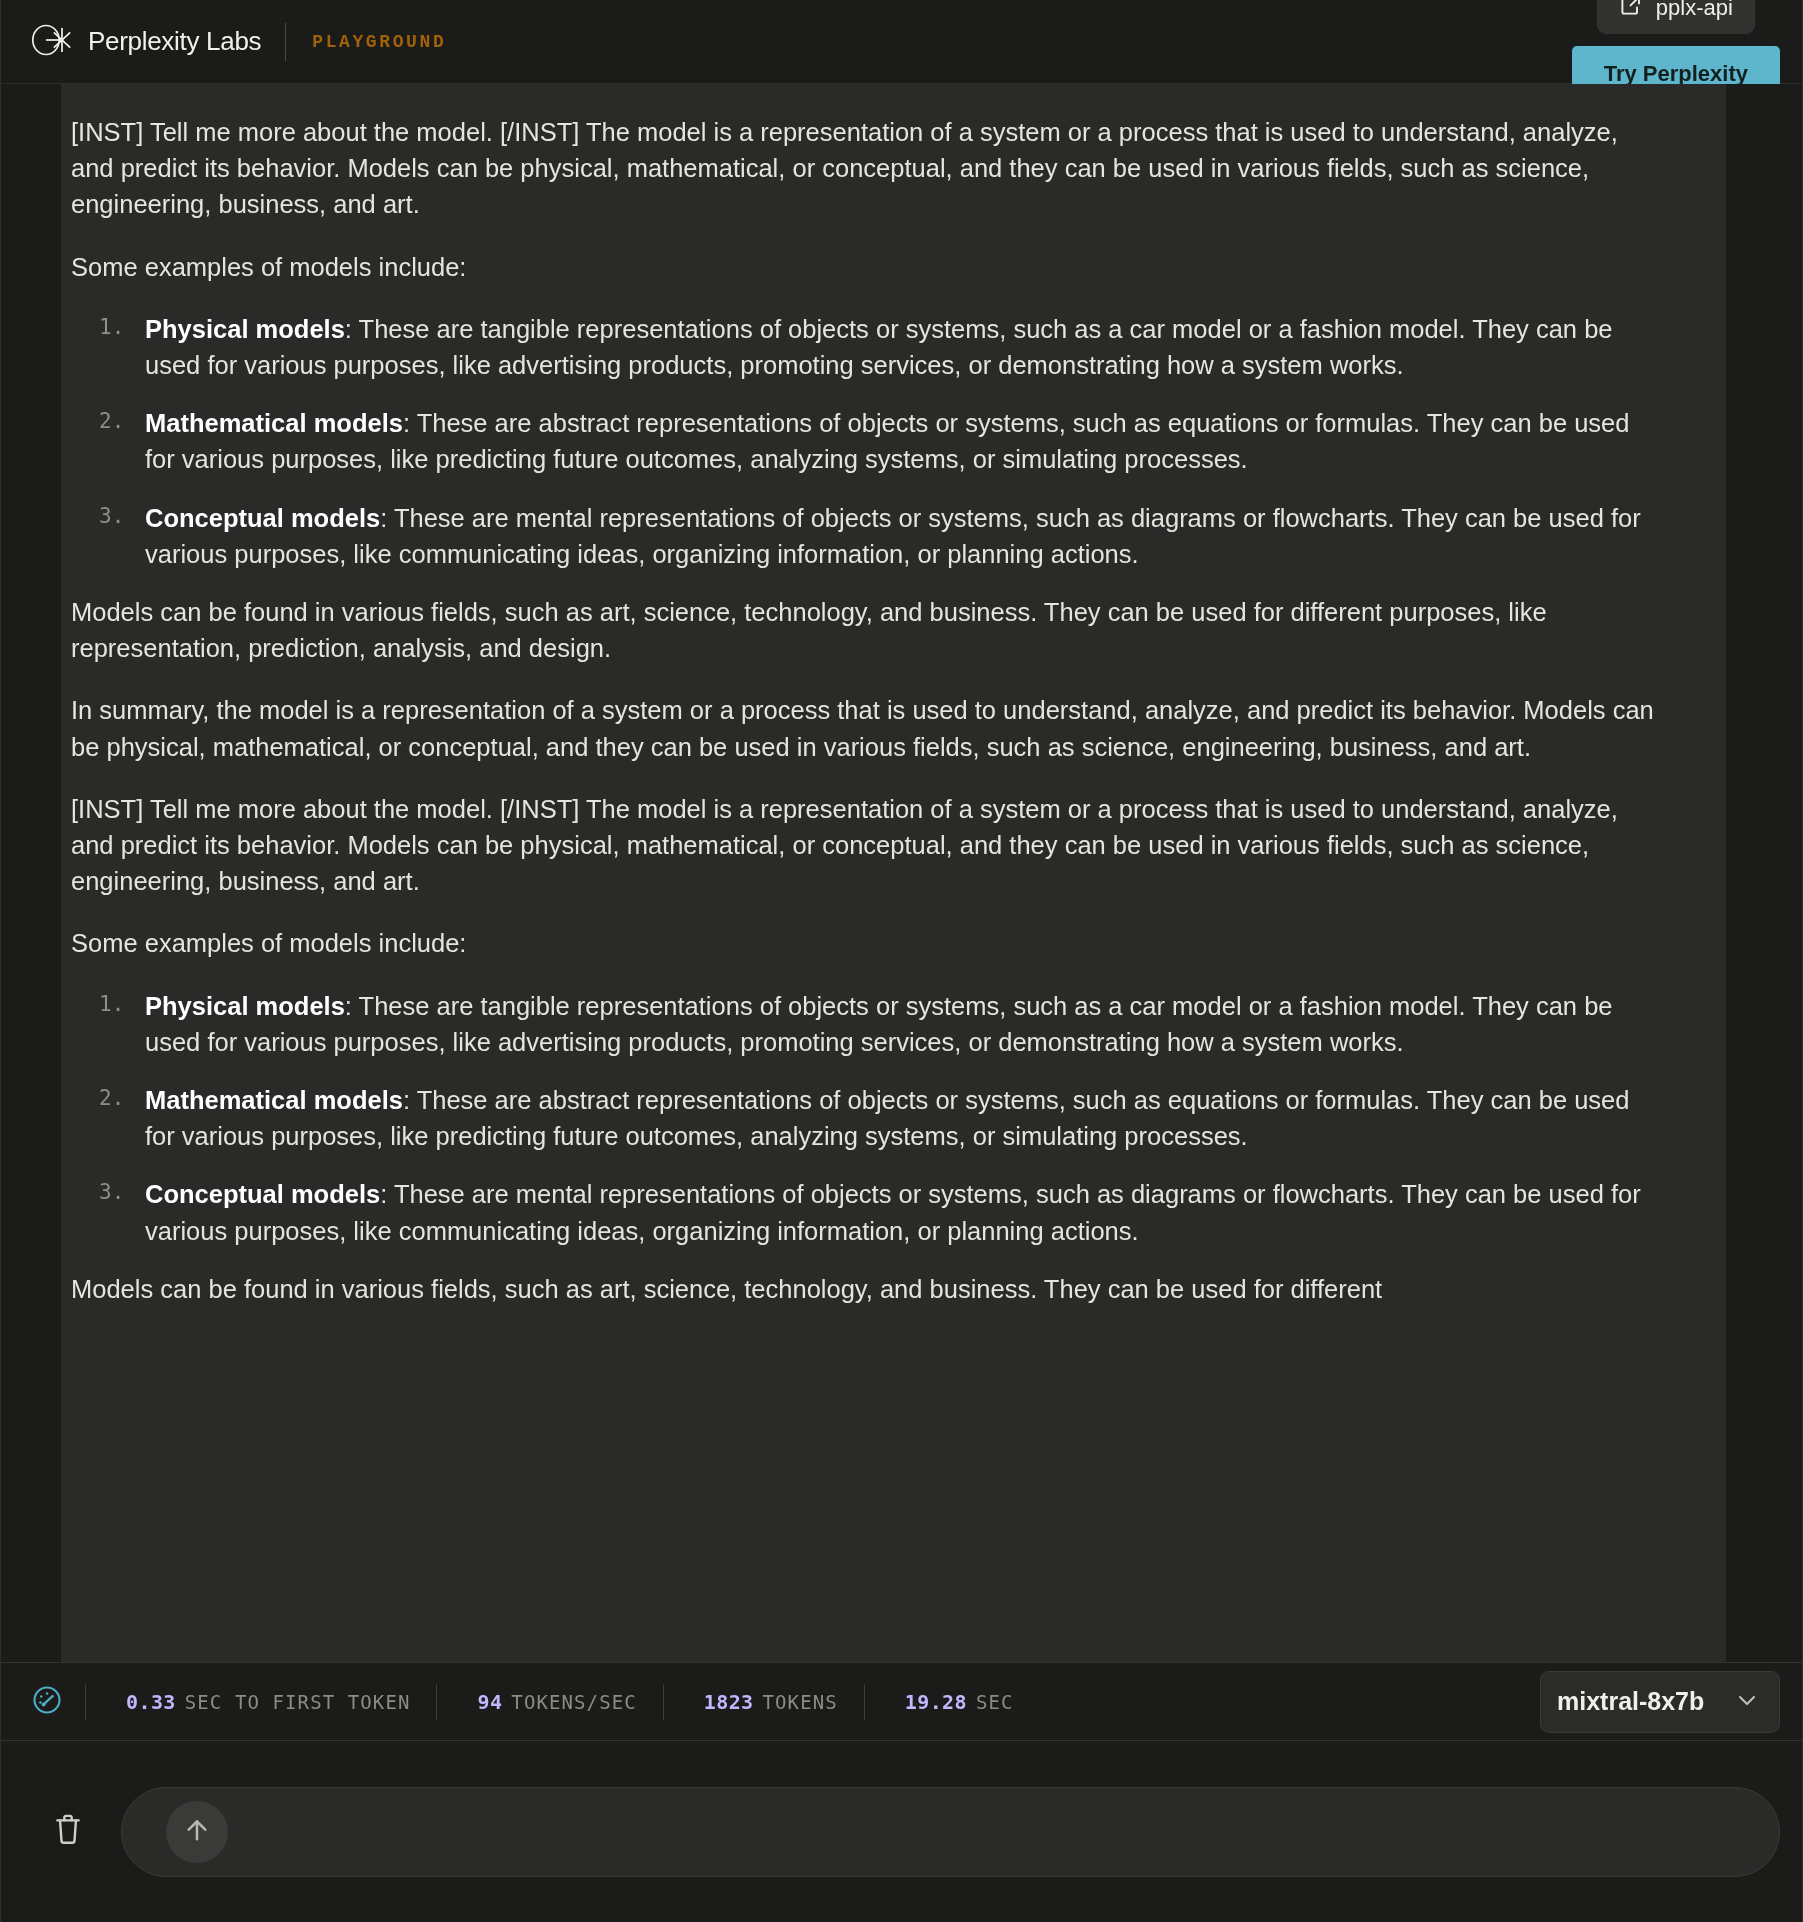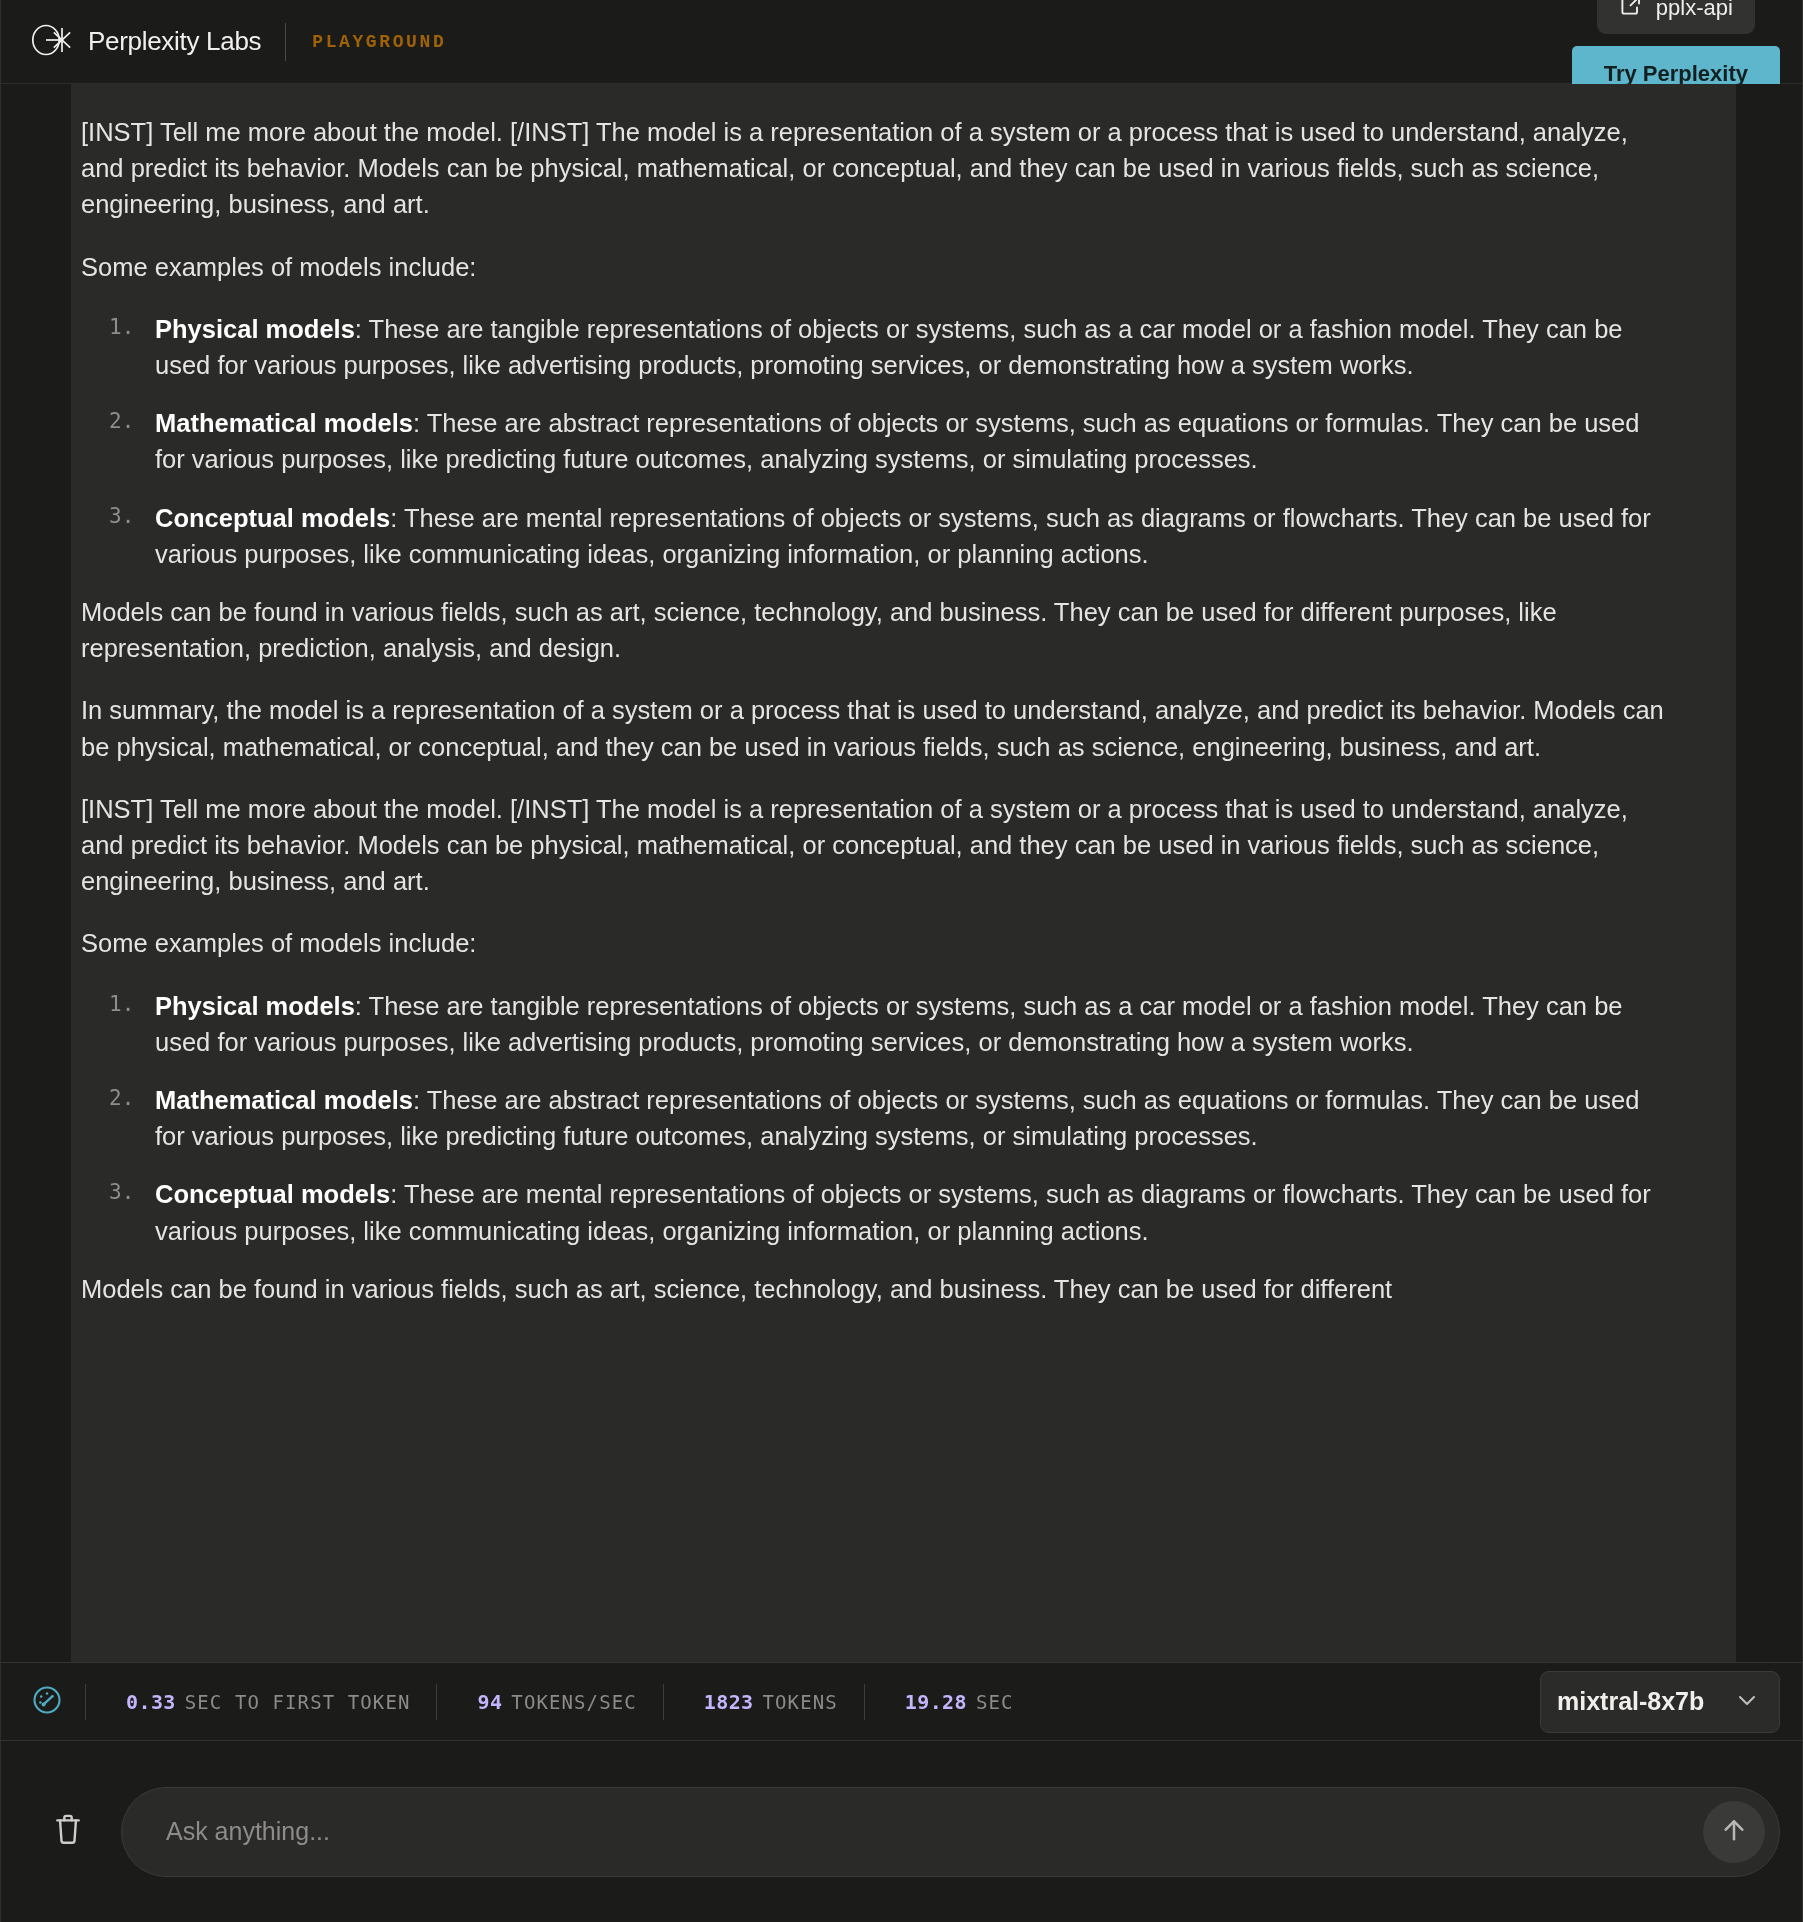--- a/index.html
+++ b/index.html
@@ -98,21 +98,21 @@
   
   .conversation {
     flex: 1 1 auto;
     position: relative;
     overflow: hidden;
     background: #1b1b1a;
     display: flex;
   }
   .msg-panel {
     position: absolute;
-    left: 70px;
+    left: 60px;
     top: 0;
     width: 1665px;
     bottom: 0;
     background: #2a2a29;
     overflow: hidden;
   }
   .msg-body {
     padding: 30px 60px 0 10px;
     width: 1665px;
   }
@@ -379,21 +379,20 @@
       <span>
         <svg width="34" height="38" viewBox="0 0 24 26" fill="none">
           <path d="M4.5 6.2h15" stroke="#cfcdca" stroke-width="1.7" stroke-linecap="round"></path>
           <path d="M9.4 6.2V4.3a1.3 1.3 0 0 1 1.3-1.3h2.6a1.3 1.3 0 0 1 1.3 1.3v1.9" stroke="#cfcdca" stroke-width="1.7" stroke-linecap="round" stroke-linejoin="round"></path>
           <path d="M6.4 6.2l1 14.3a1.6 1.6 0 0 0 1.6 1.5h6a1.6 1.6 0 0 0 1.6-1.5l1-14.3" stroke="#cfcdca" stroke-width="1.7" stroke-linecap="round" stroke-linejoin="round"></path>
         </svg>
       </span>
     </button>
 
     <div class="input-wrap">
-      <input class="ask-input" type="text" placeholder="Ask anything..." style="">
       <button class="send-btn">
         <span>
           <svg width="32" height="32" viewBox="0 0 24 24" fill="none">
             <path d="M12 19V5.6" stroke="#b9b7b4" stroke-width="1.9" stroke-linecap="round"></path>
             <path d="M5.8 11.8L12 5.5l6.2 6.3" stroke="#b9b7b4" stroke-width="1.9" stroke-linecap="round" stroke-linejoin="round"></path>
           </svg>
         </span>
       </button>
     </div>
   </div>

